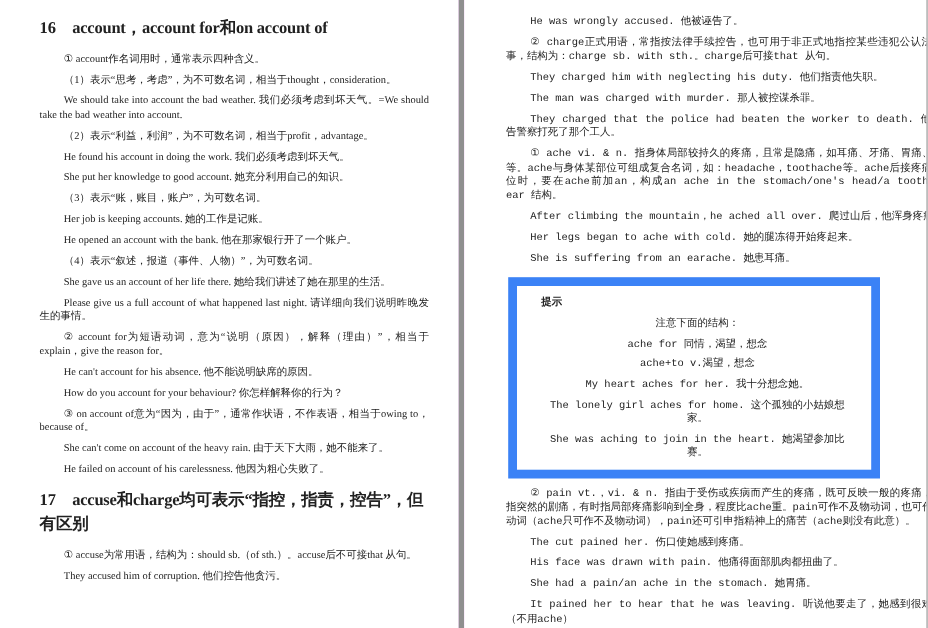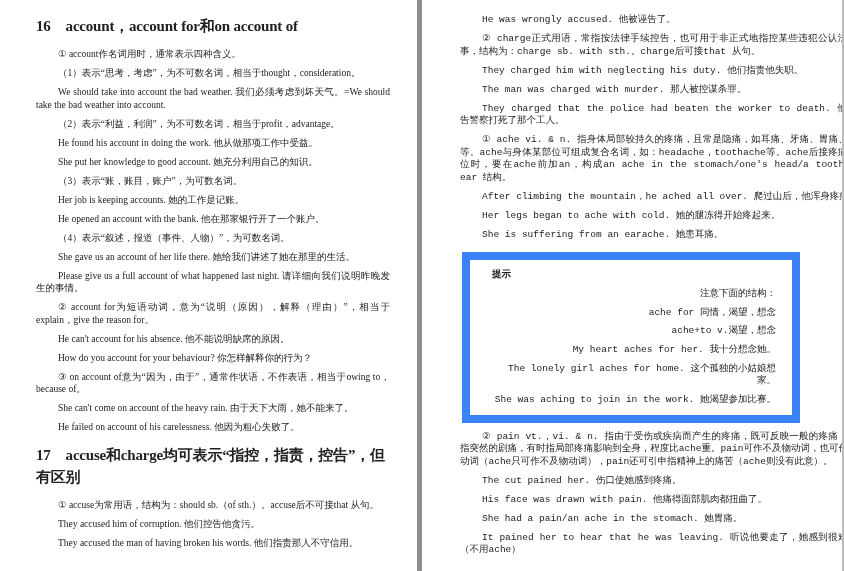--- a/index.html
+++ b/index.html
@@ -61,71 +61,70 @@
   .tip-title {
     font-size: 9.5px;
     font-weight: bold;
     line-height: 12.5px;
     margin: 0 0 6.5px 0;
   }
   .tip-line {
     font-size: 9.5px;
     line-height: 12.5px;
     margin: 0 0 6.2px 0;
-    text-align: right;
+    text-align: center;
   }
 </style>
 </head>
 <body>
 
 <div class="doc">
   <div class="page page-left">
       <h2 class="heading"><span class="num">16</span><span>account，account for和on account of</span></h2>
       <p class="para">① account作名词用时，通常表示四种含义。</p>
       <p class="para">（1）表示“思考，考虑”，为不可数名词，相当于thought，consideration。</p>
       <p class="para">We should take into account the bad weather. 我们必须考虑到坏天气。=We should take the bad weather into account.</p>
       <p class="para">（2）表示“利益，利润”，为不可数名词，相当于profit，advantage。</p>
-      <p class="para">He found his account in doing the work. 他从做那项工作中受益。</p>
+      <p class="para">He found his account in doing the work. 我们必须考虑到坏天气。</p>
       <p class="para">She put her knowledge to good account. 她充分利用自己的知识。</p>
       <p class="para">（3）表示“账，账目，账户”，为可数名词。</p>
       <p class="para">Her job is keeping accounts. 她的工作是记账。</p>
       <p class="para">He opened an account with the bank. 他在那家银行开了一个账户。</p>
       <p class="para">（4）表示“叙述，报道（事件、人物）”，为可数名词。</p>
       <p class="para">She gave us an account of her life there. 她给我们讲述了她在那里的生活。</p>
       <p class="para">Please give us a full account of what happened last night. 请详细向我们说明昨晚发生的事情。</p>
       <p class="para">② account for为短语动词，意为“说明（原因），解释（理由）”，相当于explain，give the reason for。</p>
       <p class="para">He can't account for his absence. 他不能说明缺席的原因。</p>
       <p class="para">How do you account for your behaviour? 你怎样解释你的行为？</p>
       <p class="para">③ on account of意为“因为，由于”，通常作状语，不作表语，相当于owing to，because of。</p>
       <p class="para">She can't come on account of the heavy rain. 由于天下大雨，她不能来了。</p>
       <p class="para">He failed on account of his carelessness. 他因为粗心失败了。</p>
       <h2 class="heading"><span class="num">17</span><span>accuse和charge均可表示“指控，指责，控告”，但有区别</span></h2>
       <p class="para">① accuse为常用语，结构为：should sb.（of sth.）。accuse后不可接that 从句。</p>
       <p class="para">They accused him of corruption. 他们控告他贪污。</p>
-      <p class="para">They accused the man of having broken his words. 他们指责那人不守信用。</p>
     </div>
   <div class="page-divider"></div>
   <div class="page page-right">
       <p class="para">He was wrongly accused. 他被诬告了。</p>
       <p class="para">② charge正式用语，常指按法律手续控告，也可用于非正式地指控某些违犯公认法规的事，结构为：charge sb. with sth.。charge后可接that 从句。</p>
       <p class="para">They charged him with neglecting his duty. 他们指责他失职。</p>
       <p class="para">The man was charged with murder. 那人被控谋杀罪。</p>
       <p class="para">They charged that the police had beaten the worker to death. 他们控告警察打死了那个工人。</p>
       <p class="para">① ache vi. &amp; n. 指身体局部较持久的疼痛，且常是隐痛，如耳痛、牙痛、胃痛、头痛等。ache与身体某部位可组成复合名词，如：headache，toothache等。ache后接疼痛的部位时，要在ache前加an，构成an ache in the stomach/one's head/a tooth/the ear 结构。</p>
       <p class="para">After climbing the mountain，he ached all over. 爬过山后，他浑身疼痛。</p>
       <p class="para">Her legs began to ache with cold. 她的腿冻得开始疼起来。</p>
       <p class="para">She is suffering from an earache. 她患耳痛。</p>
       <div class="tip-box">
         <p class="tip-title">提示</p>
         <p class="tip-line">注意下面的结构：</p>
         <p class="tip-line">ache for 同情，渴望，想念</p>
         <p class="tip-line">ache+to v.渴望，想念</p>
         <p class="tip-line">My heart aches for her. 我十分想念她。</p>
         <p class="tip-line">The lonely girl aches for home. 这个孤独的小姑娘想家。</p>
-        <p class="tip-line">She was aching to join in the work. 她渴望参加比赛。</p>
+        <p class="tip-line">She was aching to join in the heart. 她渴望参加比赛。</p>
       </div>
       <p class="para">② pain vt.，vi. &amp; n. 指由于受伤或疾病而产生的疼痛，既可反映一般的疼痛，也可指突然的剧痛，有时指局部疼痛影响到全身，程度比ache重。pain可作不及物动词，也可作及物动词（ache只可作不及物动词），pain还可引申指精神上的痛苦（ache则没有此意）。</p>
       <p class="para">The cut pained her. 伤口使她感到疼痛。</p>
       <p class="para">His face was drawn with pain. 他痛得面部肌肉都扭曲了。</p>
       <p class="para">She had a pain/an ache in the stomach. 她胃痛。</p>
       <p class="para">It pained her to hear that he was leaving. 听说他要走了，她感到很难过。（不用ache）</p>
     </div>
   <div class="page-edge-line"></div>
 </div>
 

